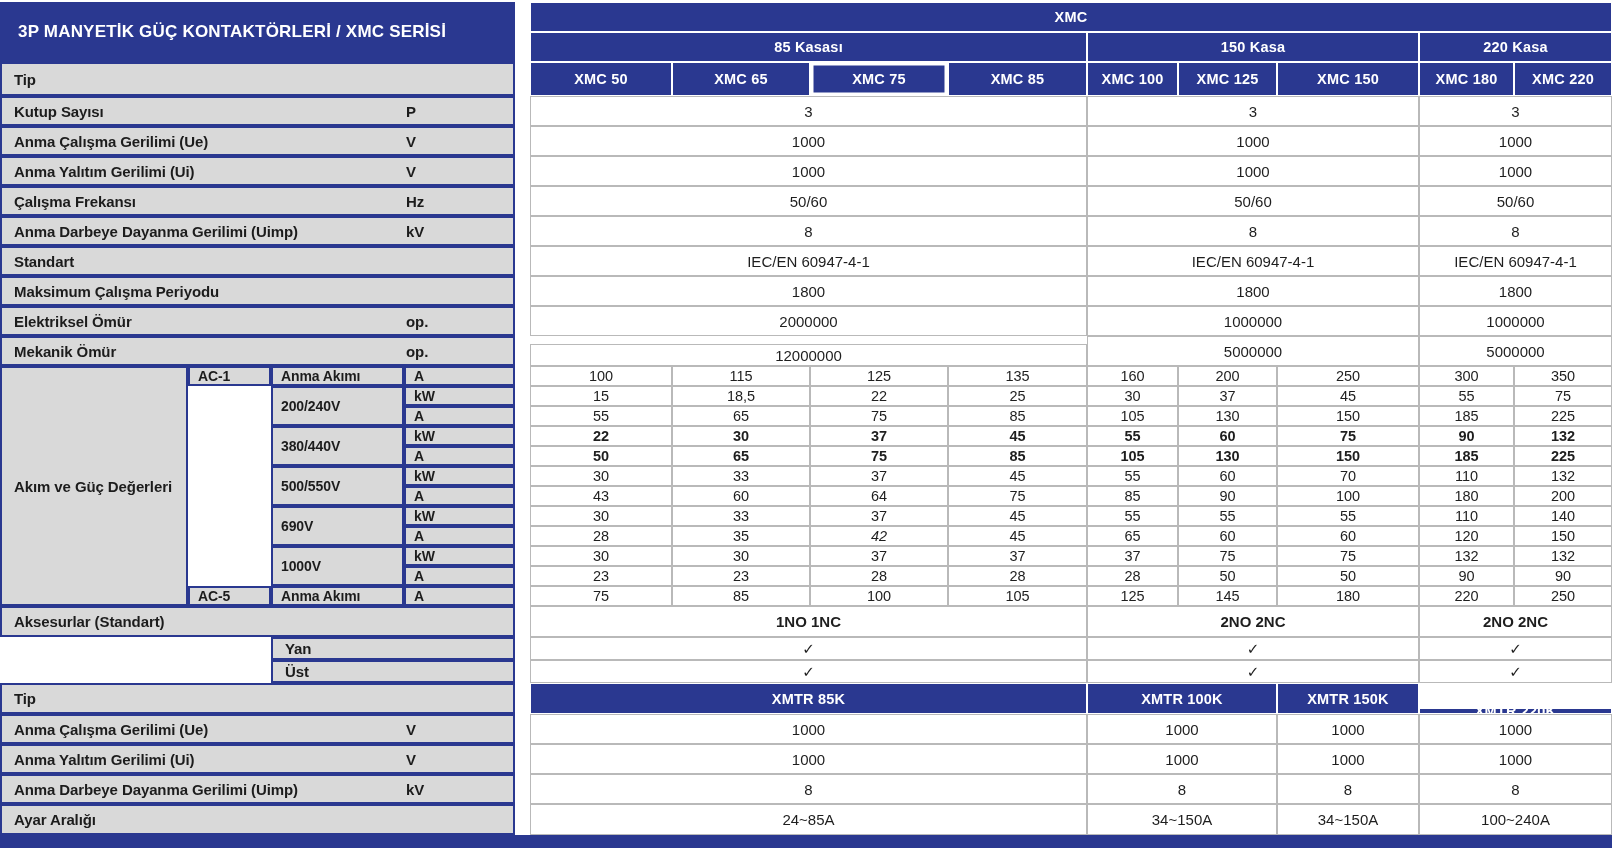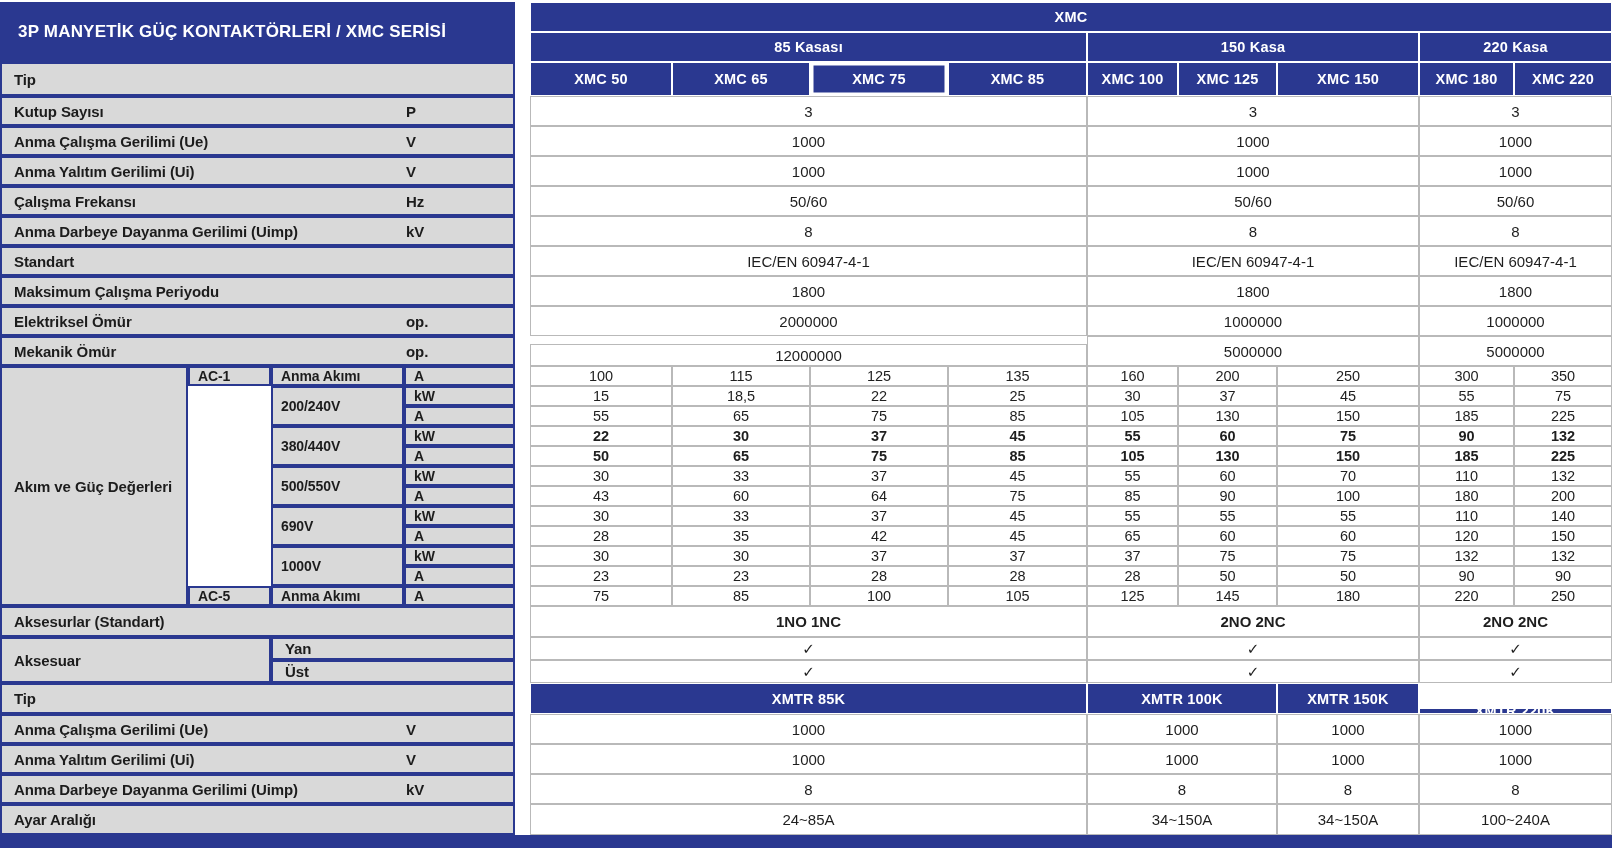--- a/index.html
+++ b/index.html
@@ -216,21 +216,21 @@
     <div class="dcell pv" style="grid-area: 20 / 8 / span 1 / span 1;">37</div>
     <div class="dcell pv" style="grid-area: 20 / 9 / span 1 / span 1;">45</div>
     <div class="dcell pv" style="grid-area: 20 / 10 / span 1 / span 1;">55</div>
     <div class="dcell pv" style="grid-area: 20 / 11 / span 1 / span 1;">55</div>
     <div class="dcell pv" style="grid-area: 20 / 12 / span 1 / span 1;">55</div>
     <div class="dcell pv" style="grid-area: 20 / 13 / span 1 / span 1;">110</div>
     <div class="dcell pv" style="grid-area: 20 / 14 / span 1 / span 1;">140</div>
     <div class="lcell small" style="grid-area: 21 / 4 / span 1 / span 1;">A</div>
     <div class="dcell pv" style="grid-area: 21 / 6 / span 1 / span 1;">28</div>
     <div class="dcell pv" style="grid-area: 21 / 7 / span 1 / span 1;">35</div>
-    <div class="dcell pv" style="grid-area: 21 / 8 / span 1 / span 1;">42</div>
+    <div class="dcell pv" style="grid-area: 21 / 8 / span 1 / span 1; font-style: italic;">42</div>
     <div class="dcell pv" style="grid-area: 21 / 9 / span 1 / span 1;">45</div>
     <div class="dcell pv" style="grid-area: 21 / 10 / span 1 / span 1;">65</div>
     <div class="dcell pv" style="grid-area: 21 / 11 / span 1 / span 1;">60</div>
     <div class="dcell pv" style="grid-area: 21 / 12 / span 1 / span 1;">60</div>
     <div class="dcell pv" style="grid-area: 21 / 13 / span 1 / span 1;">120</div>
     <div class="dcell pv" style="grid-area: 21 / 14 / span 1 / span 1;">150</div>
     <div class="lcell small" style="grid-area: 22 / 4 / span 1 / span 1;">kW</div>
     <div class="dcell pv" style="grid-area: 22 / 6 / span 1 / span 1;">30</div>
     <div class="dcell pv" style="grid-area: 22 / 7 / span 1 / span 1;">30</div>
     <div class="dcell pv" style="grid-area: 22 / 8 / span 1 / span 1;">37</div>
@@ -257,21 +257,20 @@
     <div class="dcell pv" style="grid-area: 24 / 9 / span 1 / span 1;">105</div>
     <div class="dcell pv" style="grid-area: 24 / 10 / span 1 / span 1;">125</div>
     <div class="dcell pv" style="grid-area: 24 / 11 / span 1 / span 1;">145</div>
     <div class="dcell pv" style="grid-area: 24 / 12 / span 1 / span 1;">180</div>
     <div class="dcell pv" style="grid-area: 24 / 13 / span 1 / span 1;">220</div>
     <div class="dcell pv" style="grid-area: 24 / 14 / span 1 / span 1;">250</div>
     <div class="lcell" style="grid-area: 25 / 1 / span 1 / span 4;">Aksesurlar (Standart)</div>
     <div class="dcell bold" style="grid-area: 25 / 6 / span 1 / span 4;">1NO 1NC</div>
     <div class="dcell bold" style="grid-area: 25 / 10 / span 1 / span 3;">2NO 2NC</div>
     <div class="dcell bold" style="grid-area: 25 / 13 / span 1 / span 2;">2NO 2NC</div>
-    <div class="lcell" style="grid-area: 26 / 1 / span 2 / span 2;">Aksesuar</div>
     <div class="lcell" style="grid-area: 26 / 3 / span 1 / span 2;">Yan</div>
     <div class="dcell check" style="grid-area: 26 / 6 / span 1 / span 4;">✓</div>
     <div class="dcell check" style="grid-area: 26 / 10 / span 1 / span 3;">✓</div>
     <div class="dcell check" style="grid-area: 26 / 13 / span 1 / span 2;">✓</div>
     <div class="lcell" style="grid-area: 27 / 3 / span 1 / span 2;">Üst</div>
     <div class="dcell check" style="grid-area: 27 / 6 / span 1 / span 4;">✓</div>
     <div class="dcell check" style="grid-area: 27 / 10 / span 1 / span 3;">✓</div>
     <div class="dcell check" style="grid-area: 27 / 13 / span 1 / span 2;">✓</div>
     <div class="lcell" style="grid-area: 28 / 1 / span 1 / span 4;">Tip</div>
     <div class="hcell" style="grid-area: 28 / 6 / span 1 / span 4;">XMTR 85K</div>

